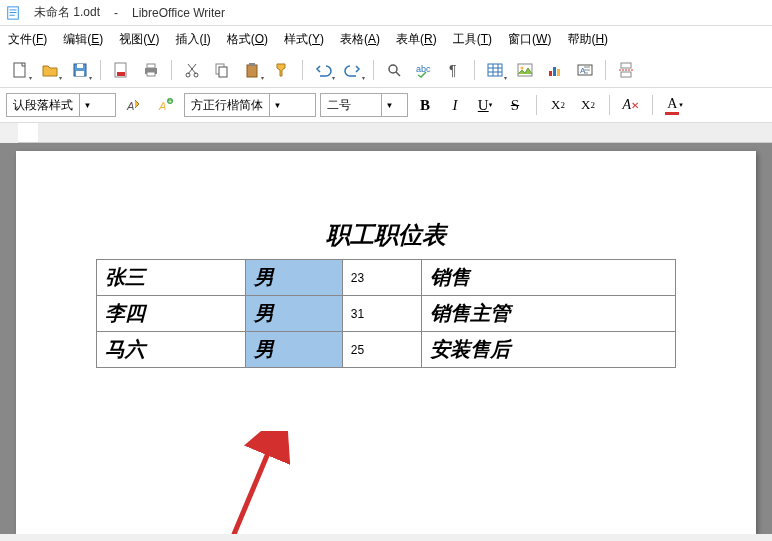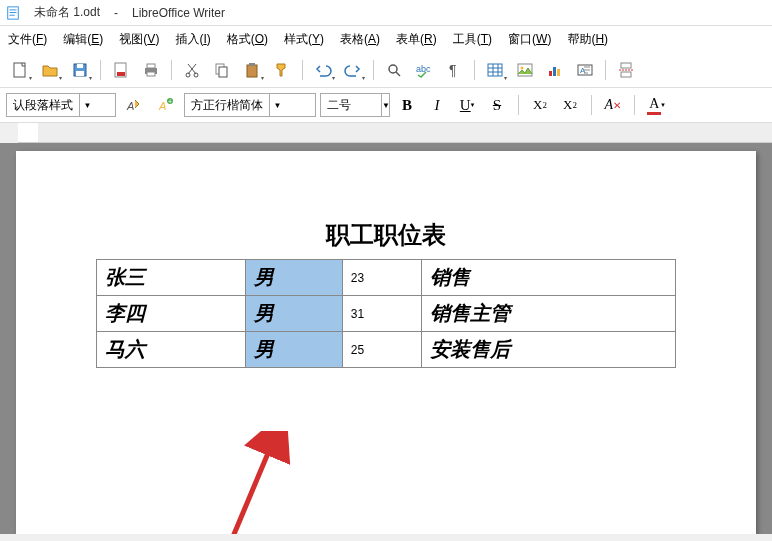--- a/index.html
+++ b/index.html
@@ -22,21 +22,21 @@
     .combo-text { padding: 0 6px; font-size: 12px; min-width: 60px; }
     .combo-btn { width: 16px; height: 100%; border-left: 1px solid #aaa; display: flex; align-items: center; justify-content: center; font-size: 8px; cursor: pointer; }
     .fmt-btn { width: 26px; height: 24px; display: flex; align-items: center; justify-content: center; cursor: pointer; border-radius: 2px; font-family: "Times New Roman", serif; }
     
     .ruler { background: #fff; height: 20px; border-bottom: 1px solid #ccc; position: relative; margin-left: 18px; }
     .ruler-marks { position: absolute; top: 0; left: 20px; right: 0; height: 100%; background: #eee; }
     
     .document-area { background: #888; padding: 0; height: calc(541px - 150px); overflow: auto; display: flex; justify-content: center; position: relative; }
     .page { background: #fff; width: 740px; min-height: 500px; margin-top: 8px; position: relative; padding: 60px 80px; box-shadow: 2px 2px 5px rgba(0,0,0,0.3); }
     
-    .doc-title { text-align: center; font-family: "KaiTi", "STKaiti", serif; font-size: 24px; font-weight: bold; padding: 8px; }
+    .doc-title { text-align: center; font-family: "KaiTi", "STKaiti", serif; font-size: 24px; font-weight: bold; font-style: italic; padding: 8px; }
     
     .doc-table { width: 100%; border-collapse: collapse; font-family: "KaiTi", "STKaiti", serif; font-size: 20px; font-style: italic; font-weight: bold; }
     .doc-table td { border: 1px solid #888; padding: 4px 8px; height: 30px; }
     .doc-table td.selected { background: #9fc5e8; }
     .doc-table td.age { font-family: Arial, sans-serif; font-style: normal; font-weight: normal; font-size: 12px; }
     
     .arrow-svg { position: absolute; left: 170px; top: 280px; pointer-events: none; }
     
     svg { display: block; }
   </style>
@@ -216,21 +216,21 @@
       <svg width="18" height="18" viewBox="0 0 18 18">
         <text x="2" y="14" font-size="11" fill="#f4b942" font-style="italic">A</text>
         <circle cx="13" cy="5" r="3" fill="#4caf50"></circle>
         <text x="11" y="8" font-size="7" fill="#fff">+</text>
       </svg>
     </div>
   <div class="combo" style="width:132px">
     <span class="combo-text">方正行楷简体</span>
     <span class="combo-btn">▼</span>
   </div>
-  <div class="combo" style="width:70px">
+  <div class="combo" style="width:88px">
     <span class="combo-text">二号</span>
     <span class="combo-btn">▼</span>
   </div>
   <div class="fmt-btn">
       <b style="font-size:15px">B</b>
     </div>
   <div class="fmt-btn">
       <i style="font-size:15px">I</i>
     </div>
   <div class="fmt-btn">

